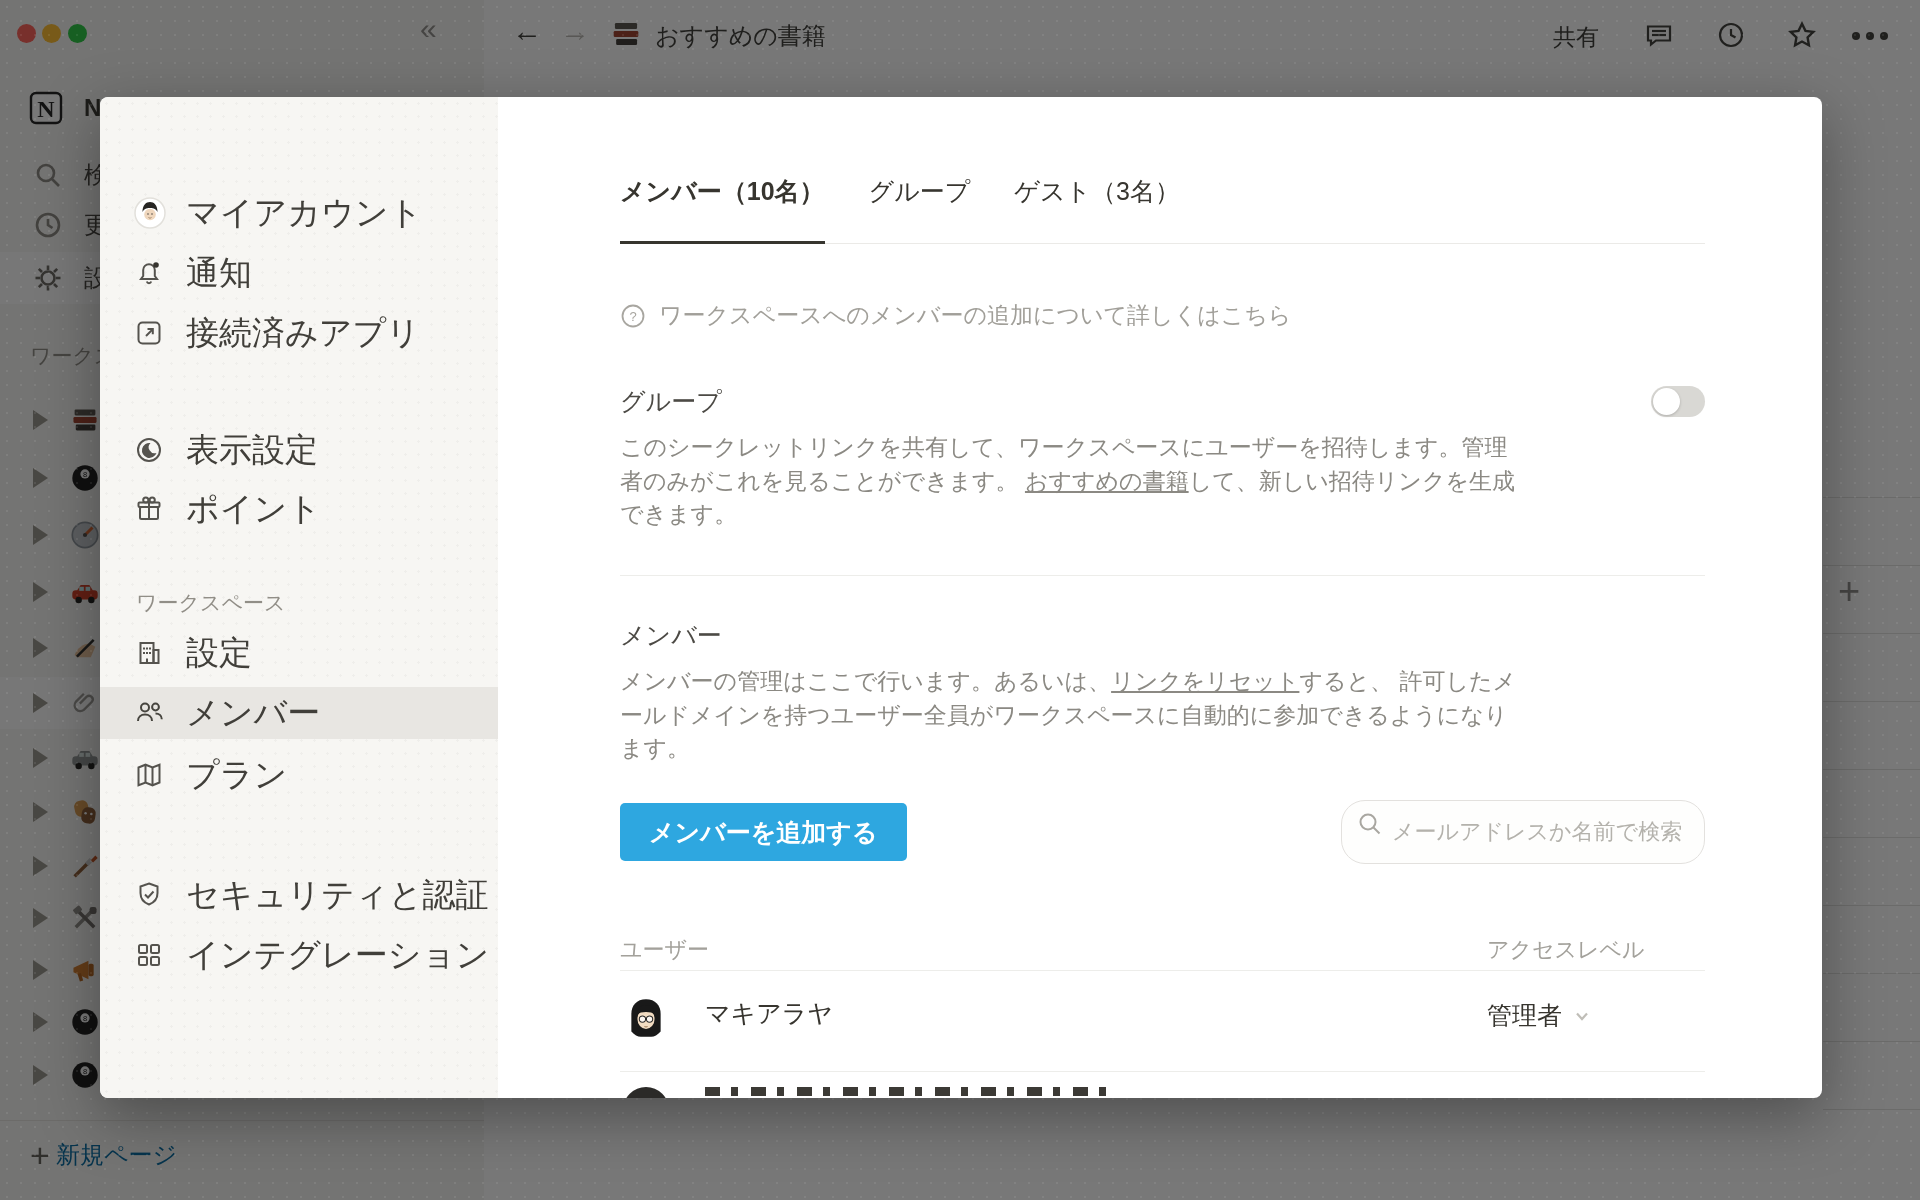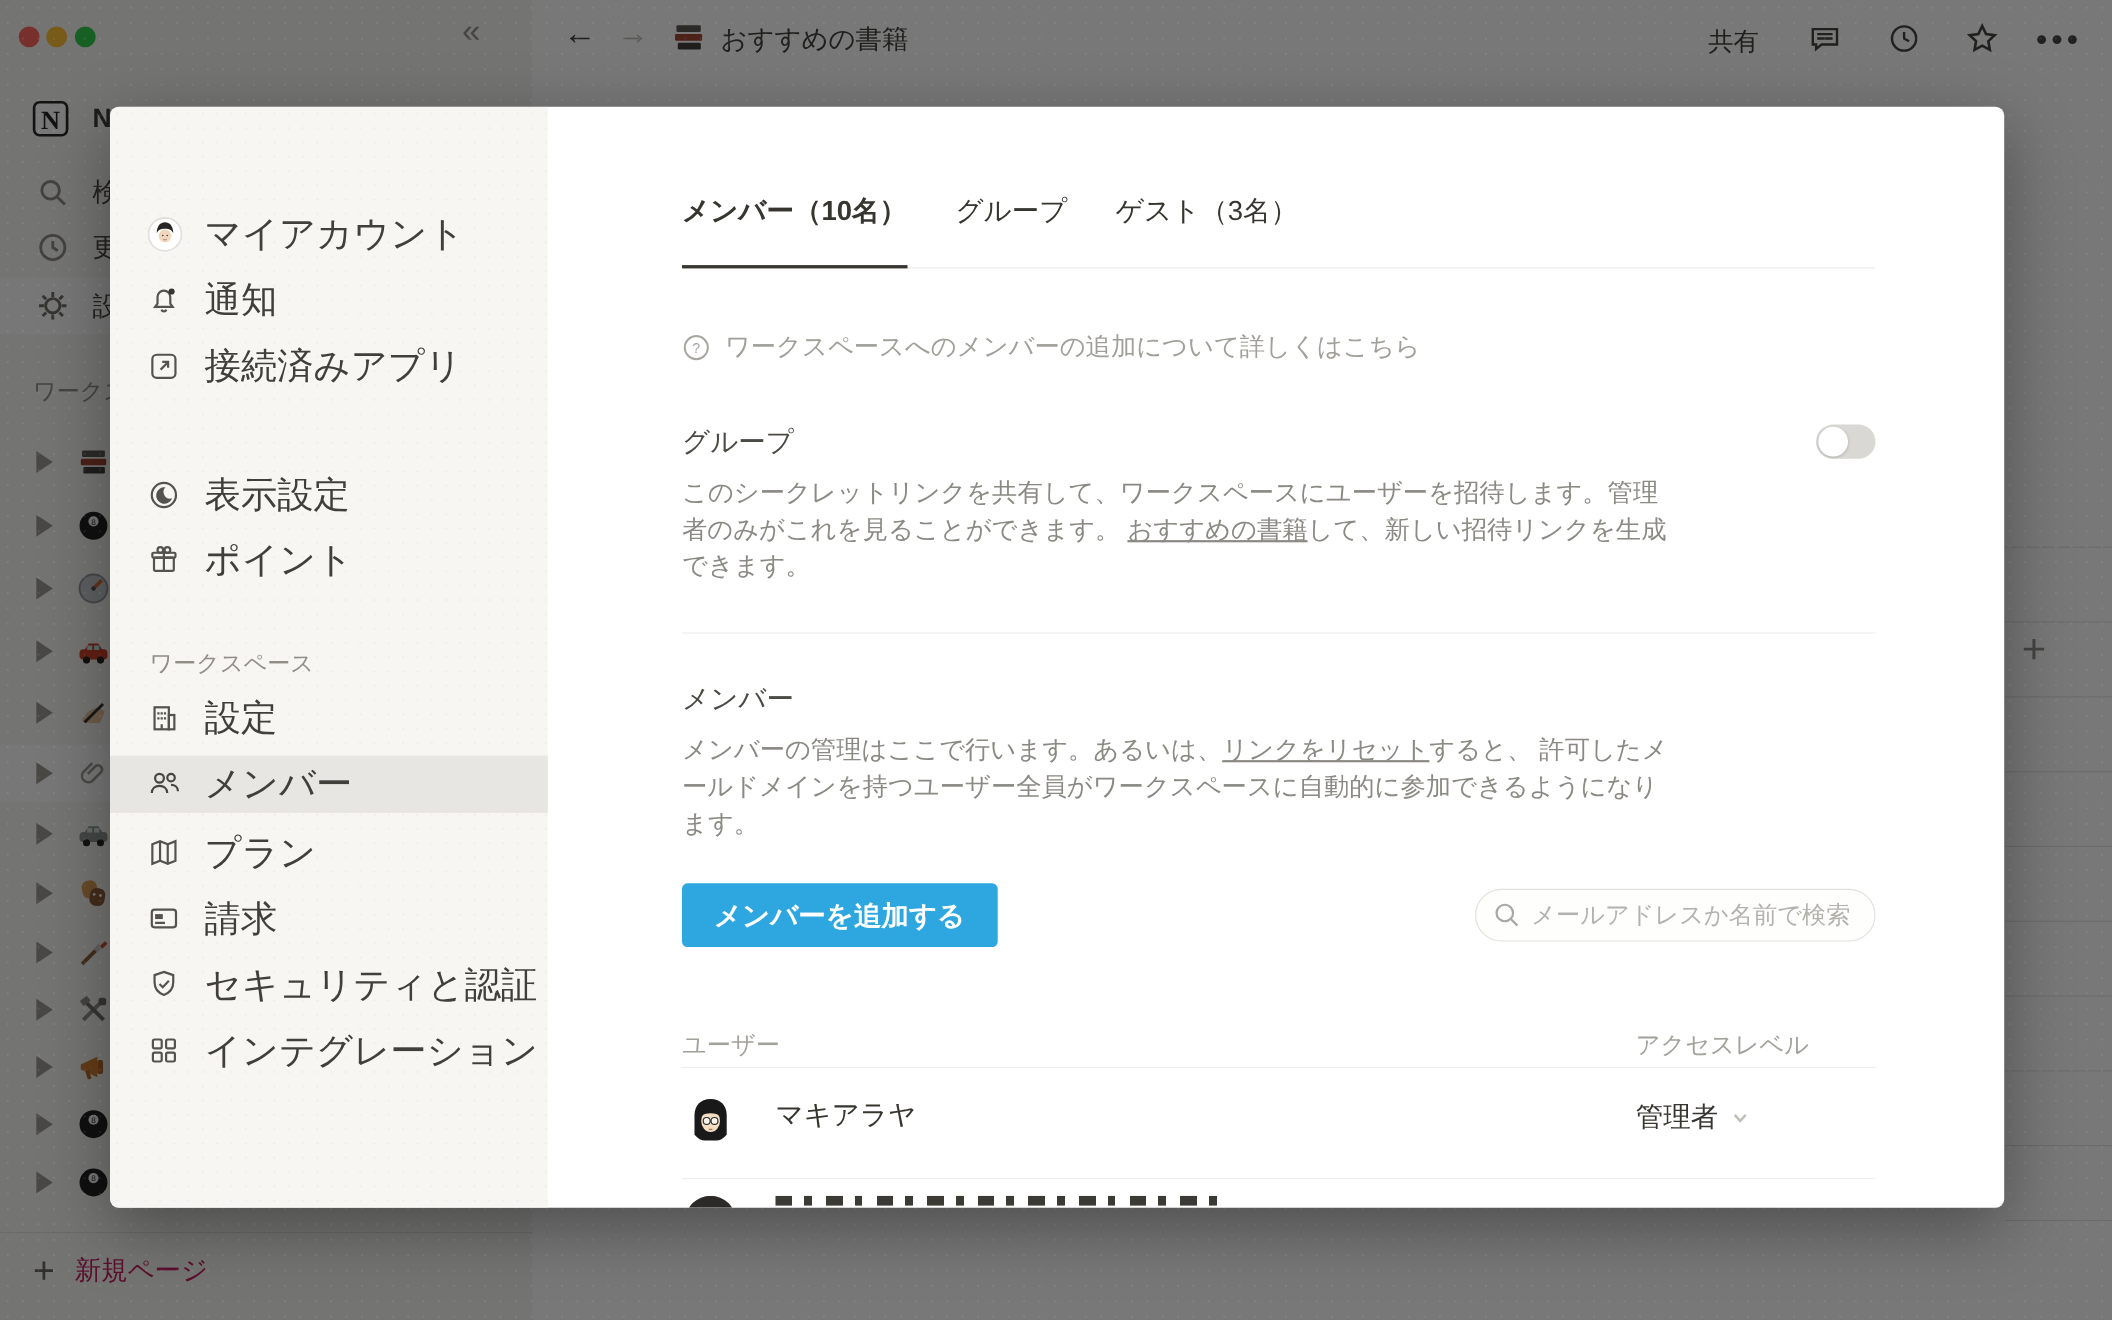--- a/index.html
+++ b/index.html
@@ -48,21 +48,21 @@
   .para{font-size:23px;line-height:33.5px;color:#8b8983;width:905px;word-break:break-all;}
   .para a{color:#8b8983;text-decoration:underline;cursor:pointer;}
   #invite-head{position:absolute;top:288px;display:flex;justify-content:space-between;align-items:center;}
   #toggle{width:54px;height:31px;border-radius:16px;background:#d9d8d4;position:relative;cursor:pointer;}
   #toggle .knob{position:absolute;left:2px;top:2px;width:27px;height:27px;border-radius:50%;
     background:#fff;box-shadow:0 1px 3px rgba(0,0,0,0.2);}
   .divider{position:absolute;height:1px;background:#ededea;}
   #btn-row{position:absolute;top:706px;display:flex;justify-content:space-between;align-items:center;height:58px;}
   #add-btn{background:#2ea7e0;color:#fff;font-size:25px;font-weight:700;border:none;border-radius:5px;
     height:58px;padding:0 29px;cursor:pointer;}
-  #search{position:relative;width:364px;height:48px;}
+  #search{position:relative;width:364px;height:64px;}
   #search input{width:100%;height:100%;box-sizing:border-box;border:1px solid #e3e1de;border-radius:24px;
     padding:0 18px 0 50px;font-size:22px;color:#37352f;background:#fefefd;outline:none;
     font-family:inherit;}
   #search input::placeholder{color:#b4b2ac;}
   #search .mag{position:absolute;left:16px;top:11px;}
   .thead-cell{font-size:22px;color:#a3a19b;}
   .row-name{font-size:25px;font-weight:500;color:#37352f;}
   .acc{display:flex;align-items:center;gap:10px;font-size:25px;color:#37352f;cursor:pointer;}
   #partial-bars{position:absolute;left:85px;top:0;width:410px;height:9px;
     background:repeating-linear-gradient(90deg,#3c3a35 0 15px,transparent 15px 26px,#3c3a35 26px 33px,transparent 33px 46px);}
@@ -254,21 +254,21 @@
             <circle cx="13" cy="13" r="11" fill="#191919"></circle>
             <circle cx="13" cy="9.5" r="4" fill="#fff"></circle>
             <text x="13" y="12" text-anchor="middle" font-size="6.5" fill="#191919">8</text>
           </svg>
         </span>
     </div>
 
     <div id="as-divider"></div>
     <div class="as-row" style="top:1131px">
       <span class="ic" style="left:30px;font-size:34px;color:#5f5d57;line-height:30px">+</span>
-      <span class="lbl" style="left:68px;color:#be185d">新規ページ</span>
+      <span class="lbl" style="left:56px;color:#0369a1">新規ページ</span>
     </div>
   </div>
 
   <div id="topbar"></div>
   <span class="tb-txt" style="left:420px;color:#8f8d89;font-size:30px;top:12px">«</span>
   <span class="tb-txt" style="left:512px;font-size:30px;top:14px">←</span>
   <span class="tb-txt" style="left:560px;font-size:30px;top:14px;color:#b9b7b1">→</span>
   <span class="abs" style="left:610px;top:18px">
     <svg width="32" height="32" viewBox="0 0 26 26">
         <rect x="4" y="4" width="18" height="5" rx="1" fill="#57534d"></rect>
@@ -409,30 +409,20 @@
     <div class="ds-item" style="top:652px">
       <span class="ic">
         <svg width="30" height="30" viewBox="0 0 30 30" fill="none" stroke="#55534e" stroke-width="2">
             <path d="M4.5 7.5l7-2.8 7 2.8 7-2.8v17.8l-7 2.8-7-2.8-7 2.8z"></path>
             <line x1="11.5" y1="4.7" x2="11.5" y2="22.5"></line>
             <line x1="18.5" y1="7.5" x2="18.5" y2="25.3"></line>
           </svg>
       </span>
       <span class="lbl">プラン</span>
     </div>
-    <div class="ds-item" style="top:712px">
-      <span class="ic">
-        <svg width="30" height="30" viewBox="0 0 30 30" fill="none" stroke="#55534e" stroke-width="2">
-            <rect x="4" y="7" width="22" height="16" rx="2.5"></rect>
-            <rect x="7" y="11" width="7" height="4.5" fill="#55534e" stroke="none"></rect>
-            <line x1="7" y1="19" x2="16" y2="19"></line>
-          </svg>
-      </span>
-      <span class="lbl">請求</span>
-    </div>
     <div class="ds-item" style="top:772px">
       <span class="ic">
         <svg width="30" height="30" viewBox="0 0 30 30" fill="none" stroke="#55534e" stroke-width="2">
             <path d="M15 3.5l8.5 3v6.5c0 5.5-3.6 9.7-8.5 11.5-4.9-1.8-8.5-6-8.5-11.5V6.5z"></path>
             <polyline points="11,14.5 14,17.5 19.5,11.5"></polyline>
           </svg>
       </span>
       <span class="lbl">セキュリティと認証</span>
     </div>
     <div class="ds-item" style="top:832px">

